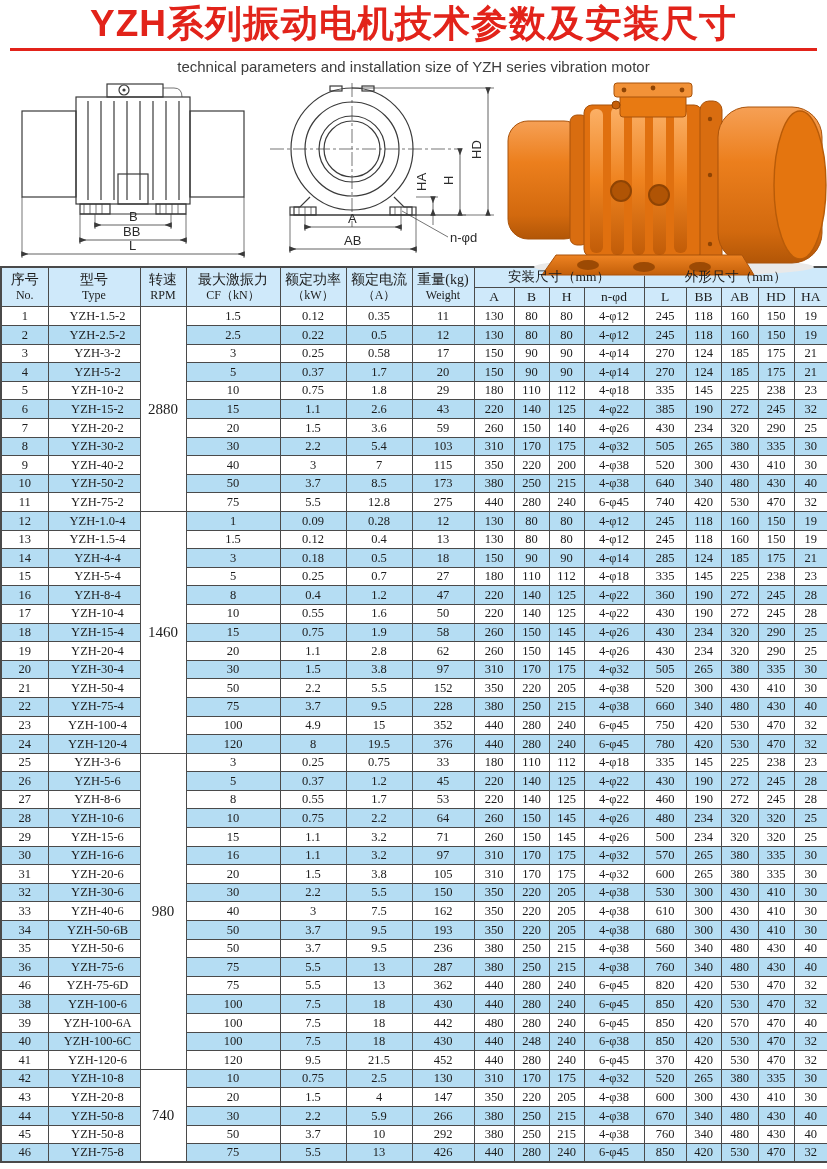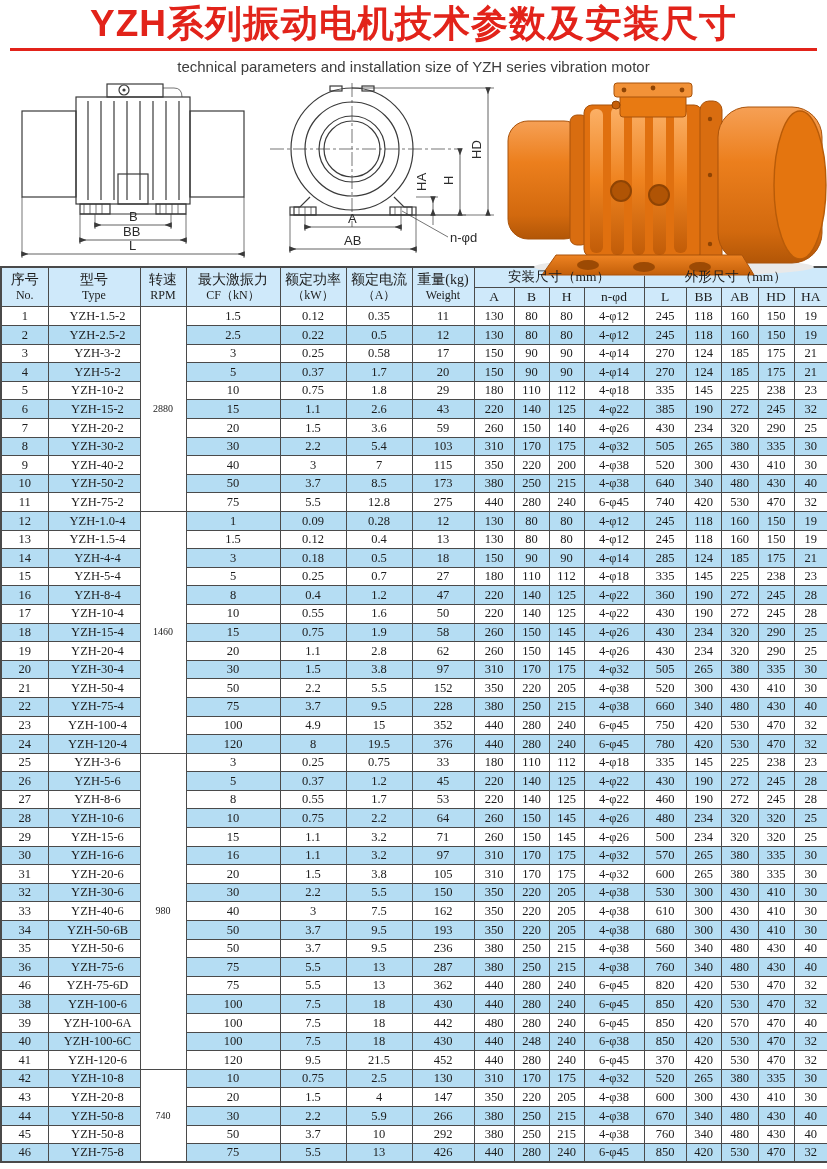--- a/index.html
+++ b/index.html
@@ -69,21 +69,21 @@
     background: #cfe9fa;
     font-weight: normal;
     font-size: 13.5px;
     line-height: 1.25;
     padding: 1px 0;
   }
   table.spec thead .hdr-cn { font-size: 14px; }
   table.spec thead .hdr-en { font-size: 12px; }
   table.spec tbody td { height: 18.6px; line-height: 1; }
   table.spec tbody tr:nth-child(even) td { background: #b5ddf3; }
-  table.spec tbody td.rpm-cell { background: #ffffff !important; font-size: 10px; }
+  table.spec tbody td.rpm-cell { background: #ffffff !important; font-size: 15px; }
   table.spec tbody td.type-cell { text-align: center; padding-left: 8px; }
 </style>
 </head>
 <body>
 
 <div class="page">
 
   <div class="title-block">
     <div class="main-title">YZH系列振动电机技术参数及安装尺寸</div>
     <div class="title-underline"></div>

